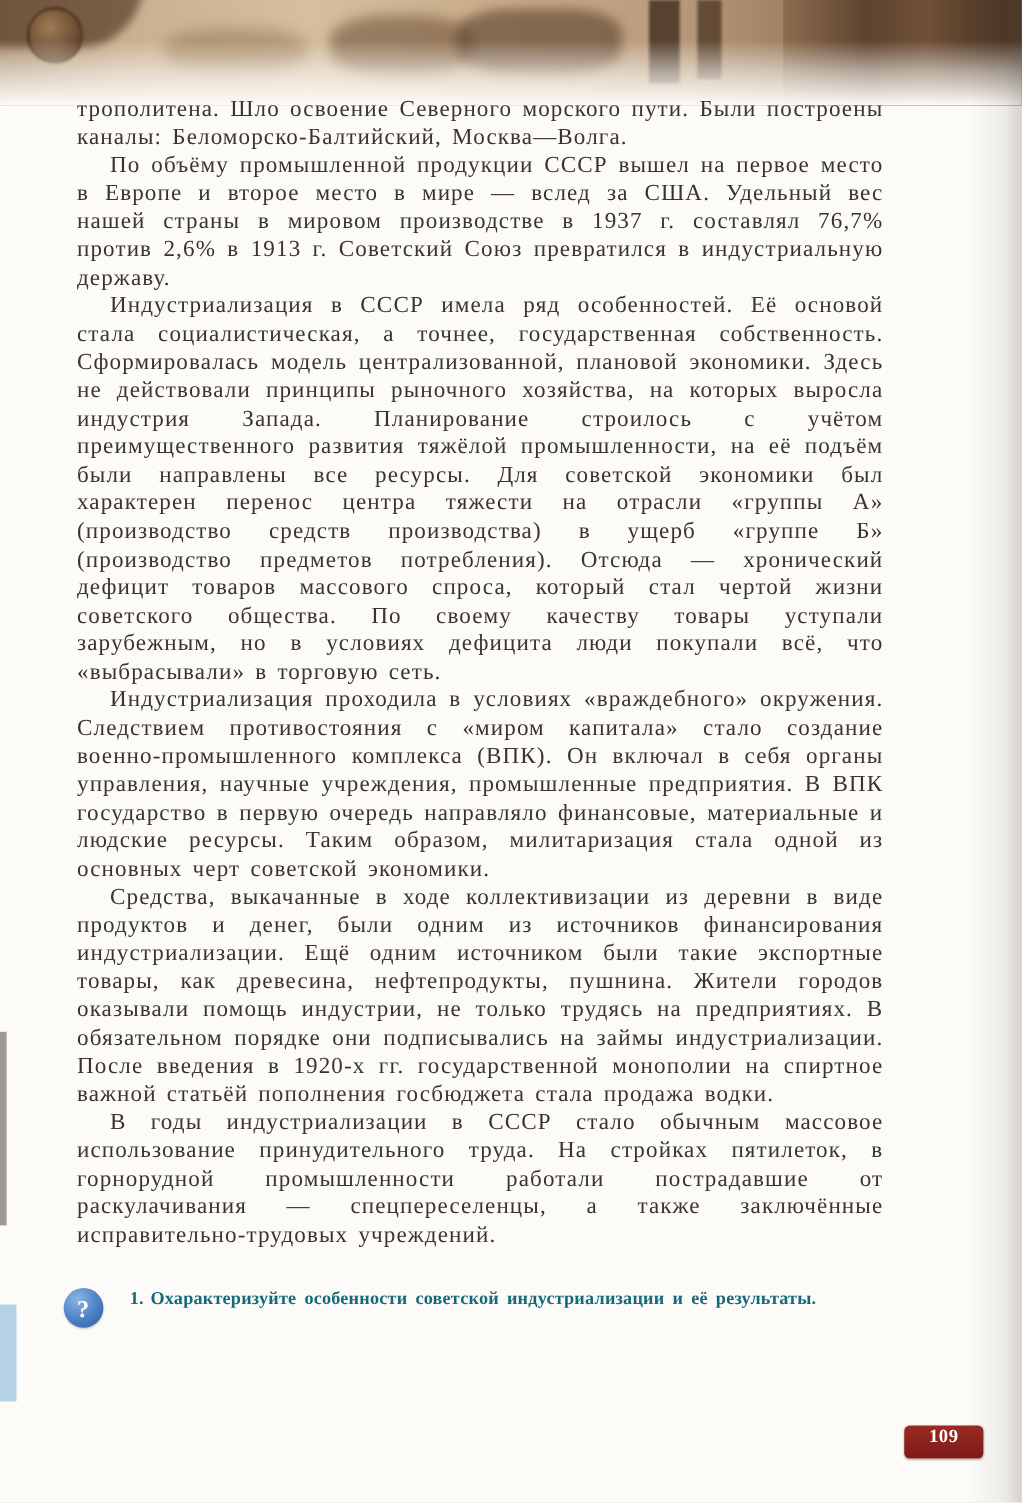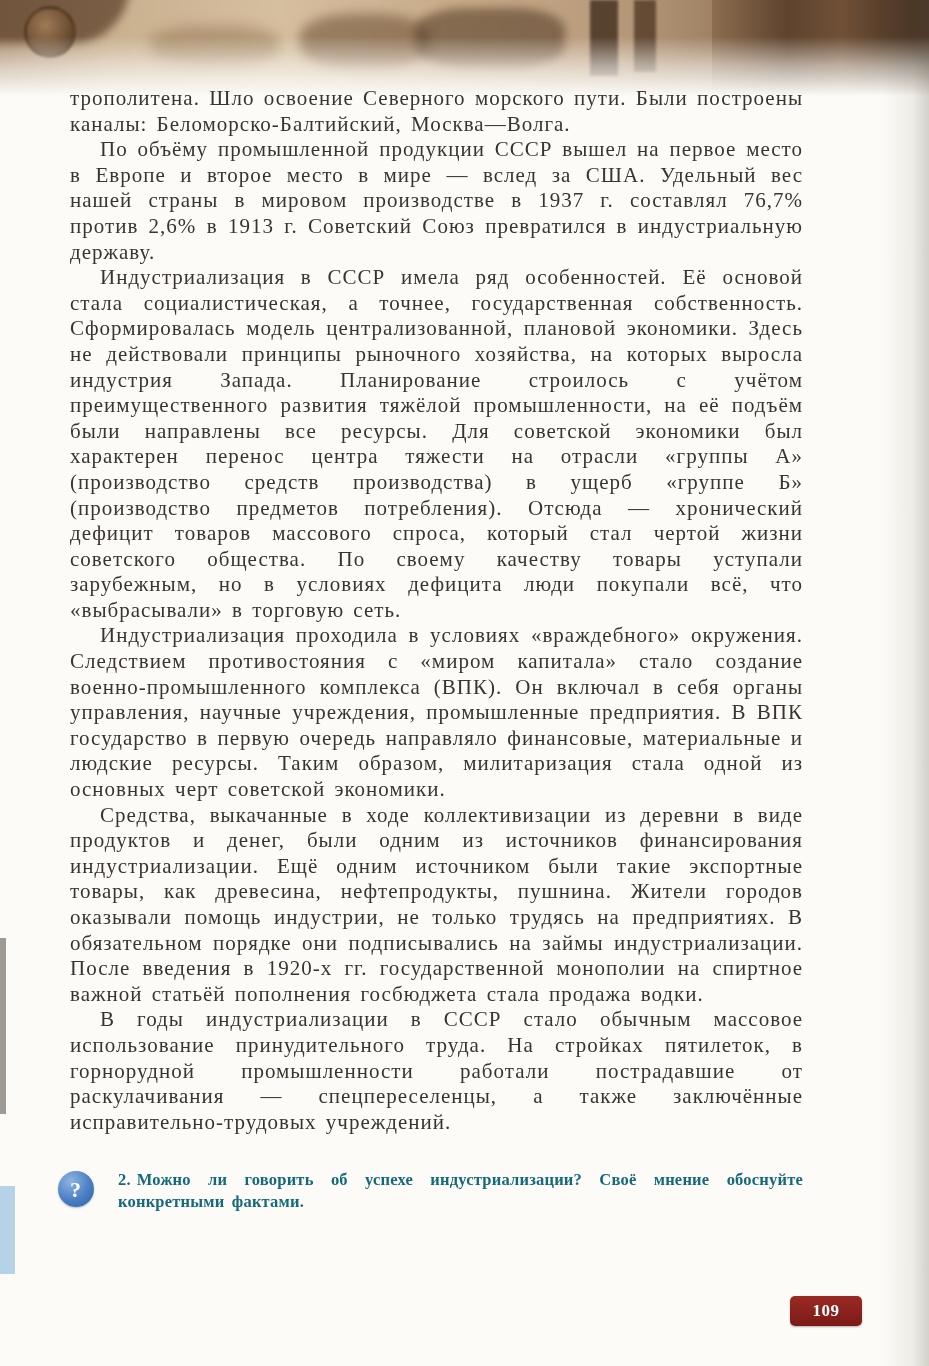--- a/index.html
+++ b/index.html
@@ -62,25 +62,25 @@
     font-family: "Liberation Sans", sans-serif; font-weight: bold; font-size: 22px;
     box-shadow: 0 1px 2px rgba(0,0,0,.25);
   }
   .q-items { flex: 1; font-family: "Liberation Sans", sans-serif; font-weight: bold;
     font-size: 16.5px; line-height: 22px; color: #15697c; letter-spacing: .2px; text-align: justify; }
   .q-item { margin: 0; }
   .q-num { margin-right: 6px; }
 
   
   .page-badge {
-    position: absolute; left: 790px; top: 1296px; width: 72px; height: 30px;
+    position: absolute; left: 822px; top: 1296px; width: 72px; height: 30px;
     border-radius: 5px;
     background: linear-gradient(180deg, #9a2a24 0%, #7c1a17 100%);
     color: #ffffff;
-    display: flex; align-items: center; justify-content: center;
+    display: flex; align-items: flex-start; justify-content: center;
     font-family: "Liberation Sans", sans-serif; font-weight: bold; font-size: 17px; letter-spacing: .5px;
     box-shadow: 0 1px 2px rgba(0,0,0,.3);
   }
 </style>
 </head>
 <body>
 
 <div class="page">
 
   <div class="header-band">
@@ -109,21 +109,21 @@
     <p class="para">Индустриализация в СССР имела ряд особенностей. Её основой стала социалистическая, а точнее, государственная собственность. Сформировалась модель централизованной, плановой экономики. Здесь не действовали принципы рыночного хозяйства, на которых выросла индустрия Запада. Планирование строилось с учётом преимущественного развития тяжёлой промышленности, на её подъём были направлены все ресурсы. Для советской экономики был характерен перенос центра тяжести на отрасли «группы А» (производство средств производства) в ущерб «группе Б» (производство предметов потребления). Отсюда — хронический дефицит товаров массового спроса, который стал чертой жизни советского общества. По своему качеству товары уступали зарубежным, но в условиях дефицита люди покупали всё, что «выбрасывали» в торговую сеть.</p>
     <p class="para">Индустриализация проходила в условиях «враждебного» окружения. Следствием противостояния с «миром капитала» стало создание военно-промышленного комплекса (ВПК). Он включал в себя органы управления, научные учреждения, промышленные предприятия. В ВПК государство в первую очередь направляло финансовые, материальные и людские ресурсы. Таким образом, милитаризация стала одной из основных черт советской экономики.</p>
     <p class="para">Средства, выкачанные в ходе коллективизации из деревни в виде продуктов и денег, были одним из источников финансирования индустриализации. Ещё одним источником были такие экспортные товары, как древесина, нефтепродукты, пушнина. Жители городов оказывали помощь индустрии, не только трудясь на предприятиях. В обязательном порядке они подписывались на займы индустриализации. После введения в 1920-х гг. государственной монополии на спиртное важной статьёй пополнения госбюджета стала продажа водки.</p>
     <p class="para">В годы индустриализации в СССР стало обычным массовое использование принудительного труда. На стройках пятилеток, в горнорудной промышленности работали пострадавшие от раскулачивания — спецпереселенцы, а также заключённые исправительно-трудовых учреждений.</p>
 
     <div class="questions">
       <div class="q-icon">
         <span>?</span>
       </div>
       <div class="q-items">
-        <p class="q-item"><span class="q-num">2.</span><span>Можно ли говорить об успехе индустриализации? Своё мнение обоснуйте конкретными фактами.</span></p>
+        <p class="q-item"><span class="q-num">1.</span><span>Охарактеризуйте особенности советской индустриализации и её результаты.</span></p>
       </div>
     </div>
   </div>
 
   <div class="page-badge">
     <span>109</span>
   </div>
 
 </div>
 

